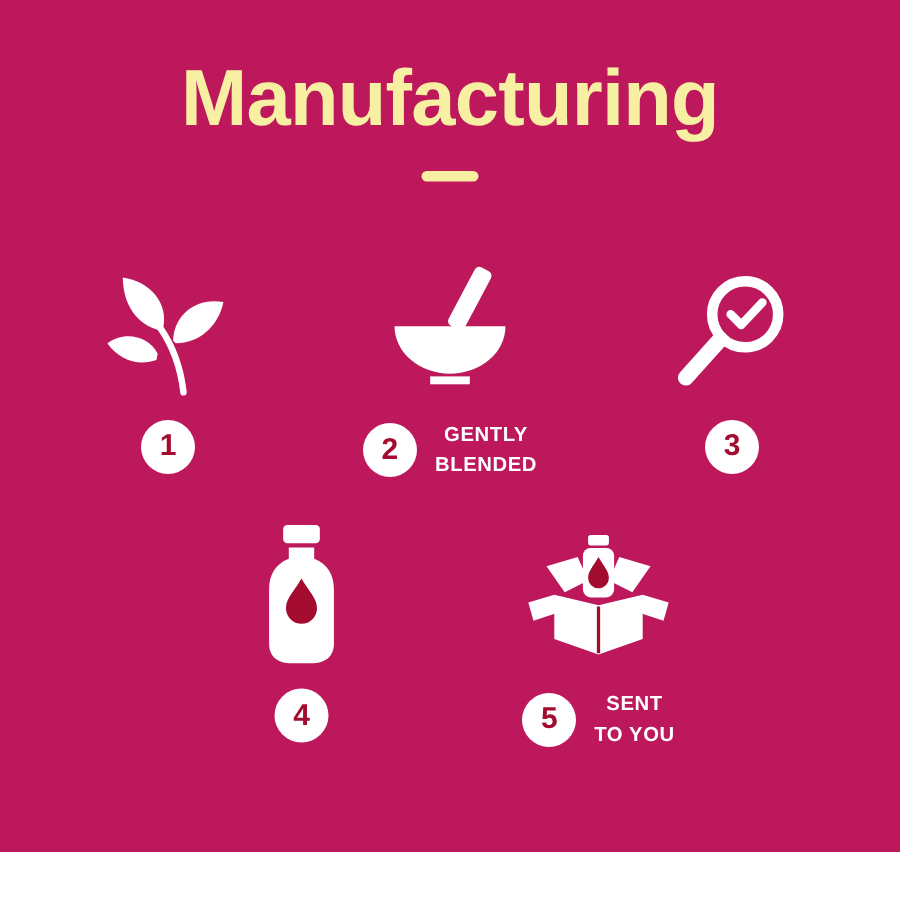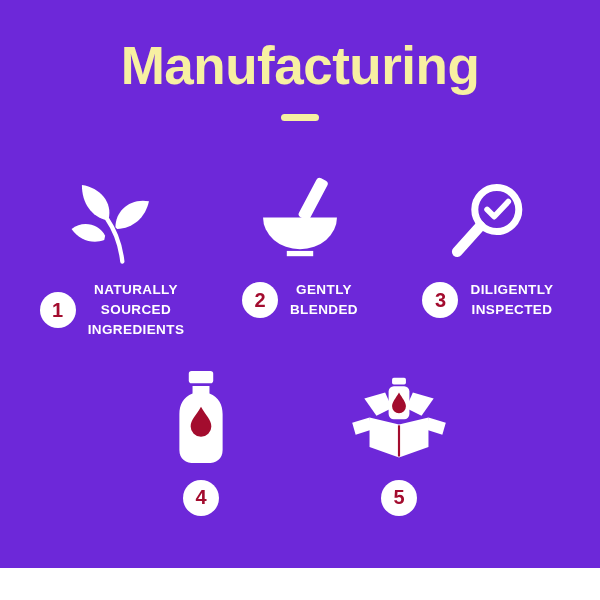--- a/index.html
+++ b/index.html
@@ -1,18 +1,18 @@
 <!DOCTYPE html>
 <html><head>
 <meta charset="utf-8">
 <style>
   html,body{margin:0;padding:0;}
   .canvas{
     width:600px;height:568px;
-    background:#6d28d9;
+    background:#be185d;
     font-family:"Liberation Sans", sans-serif;
     position:relative;
     overflow:hidden;
     margin:0 auto;
   }
   .title{
     margin-top:36px;
     text-align:center;
     color:#F7F0A2;
     font-weight:800;
@@ -76,23 +76,20 @@
       <div class="icon-wrap">
         <svg viewBox="0 0 100 100" width="86" height="86">
           <path class="st-stroke" d="M62 96 C60 78 55 62 44 46" stroke-width="5" stroke-linecap="round"></path>
           <path class="st-white" d="M44 48 C26 44 15 28 15 7 C36 10 51 27 46 47 Z"></path>
           <path class="st-white" d="M56 58 C74 58 89 45 93 26 C70 22 54 38 54 56 Z"></path>
           <path class="st-white" d="M41 71 C27 76 12 71 3 58 C16 48 35 52 42 66 Z"></path>
         </svg>
       </div>
       <div class="caption">
         <div class="num-circle">1</div>
-        <div class="label">NATURALLY
-SOURCED
-INGREDIENTS</div>
       </div>
     </div>
 
     <div class="step">
       <div class="icon-wrap">
         <svg viewBox="0 0 100 100" width="92" height="88">
           <rect class="st-white" x="58" y="0" width="14" height="50" rx="4" transform="rotate(28 65 25)"></rect>
           <path class="st-white" d="M8 46 L92 46 A42 36 0 0 1 8 46 Z"></path>
           <rect class="st-white" x="35" y="84" width="30" height="6"></rect>
         </svg>
@@ -107,22 +104,20 @@
     <div class="step">
       <div class="icon-wrap">
         <svg viewBox="0 0 100 100" width="88" height="88">
           <circle class="st-stroke" cx="60" cy="37" r="25" stroke-width="8"></circle>
           <path class="st-stroke" d="M41 56 L15 85" stroke-width="12" stroke-linecap="round"></path>
           <path class="st-stroke" d="M49 37 L57 45 L73 28" stroke-width="6.5" stroke-linecap="round" stroke-linejoin="round"></path>
         </svg>
       </div>
       <div class="caption">
         <div class="num-circle">3</div>
-        <div class="label">DILIGENTLY
-INSPECTED</div>
       </div>
     </div>
 
   </div>
 
   <div class="row row2">
 
     <div class="step">
       <div class="icon-wrap">
         <svg viewBox="0 0 70 100" width="66" height="94">
@@ -145,18 +140,20 @@
           <rect class="st-white" x="48" y="10" width="24" height="38" rx="6"></rect>
           <path class="accent-fill" d="M60 17 c4 7 8 11 8 16 a8 8 0 0 1 -16 0 c0 -5 4 -9 8 -16 z"></path>
           <path class="st-white" d="M26 46 L60 54 L94 46 L94 80 L60 92 L26 80 Z"></path>
           <path d="M60 55 L60 91" stroke="#A30C2E" stroke-width="2.5" fill="none"></path>
           <path class="st-white" d="M26 46 L6 52 L10 66 L28 60 Z"></path>
           <path class="st-white" d="M94 46 L114 52 L110 66 L92 60 Z"></path>
         </svg>
       </div>
       <div class="caption">
         <div class="num-circle">5</div>
+        <div class="label">SENT
+TO YOU</div>
       </div>
     </div>
 
   </div>
 
 </div>
 
 </body></html>

